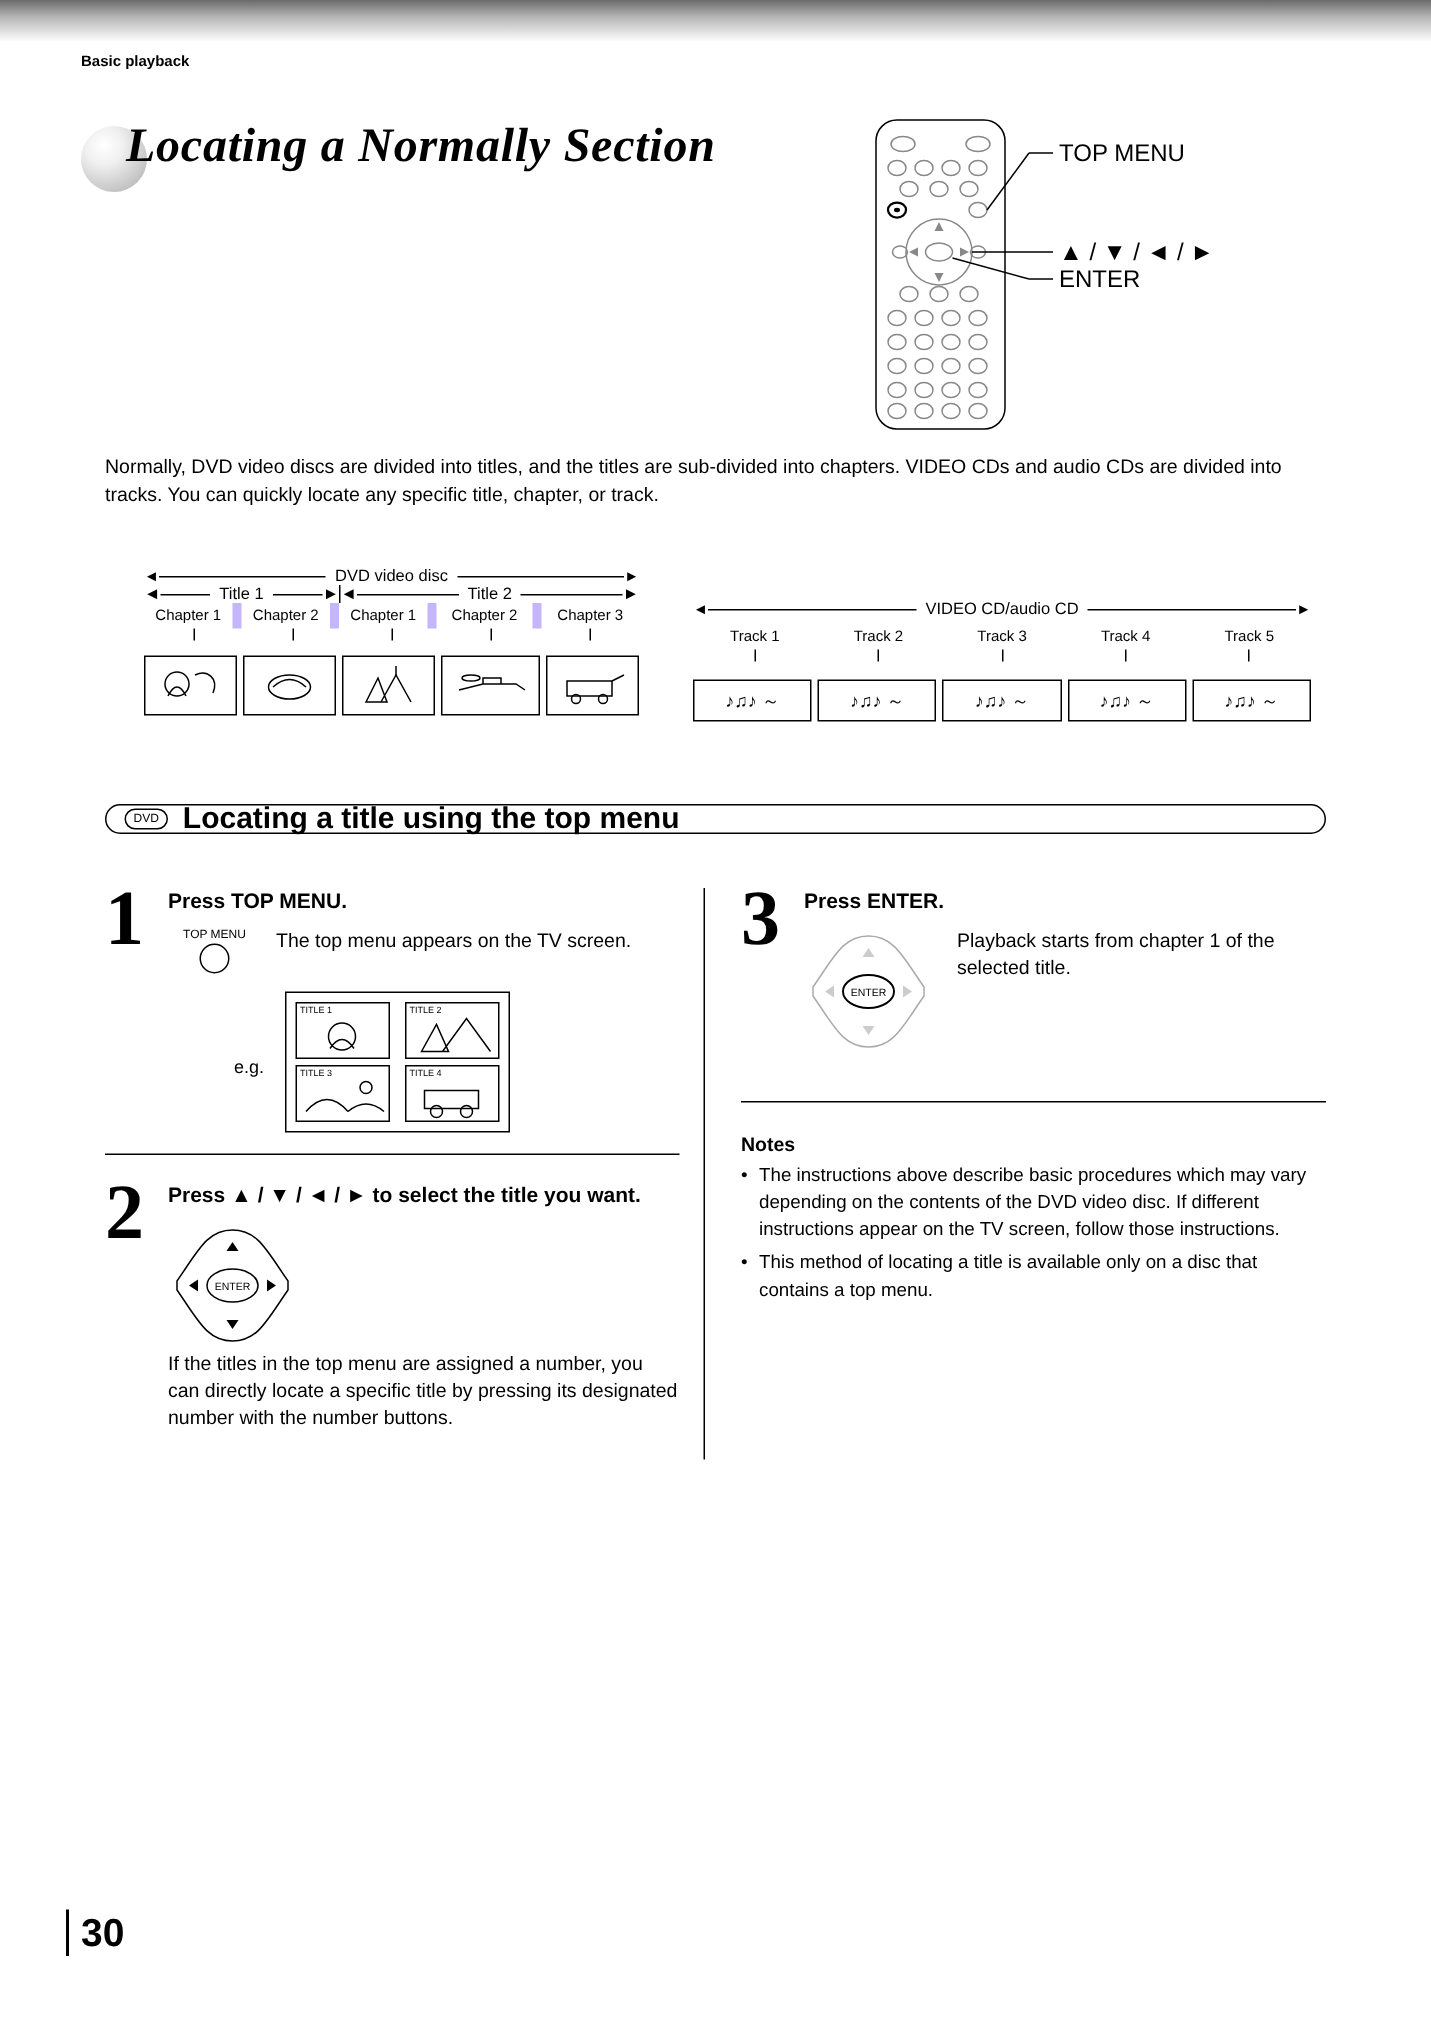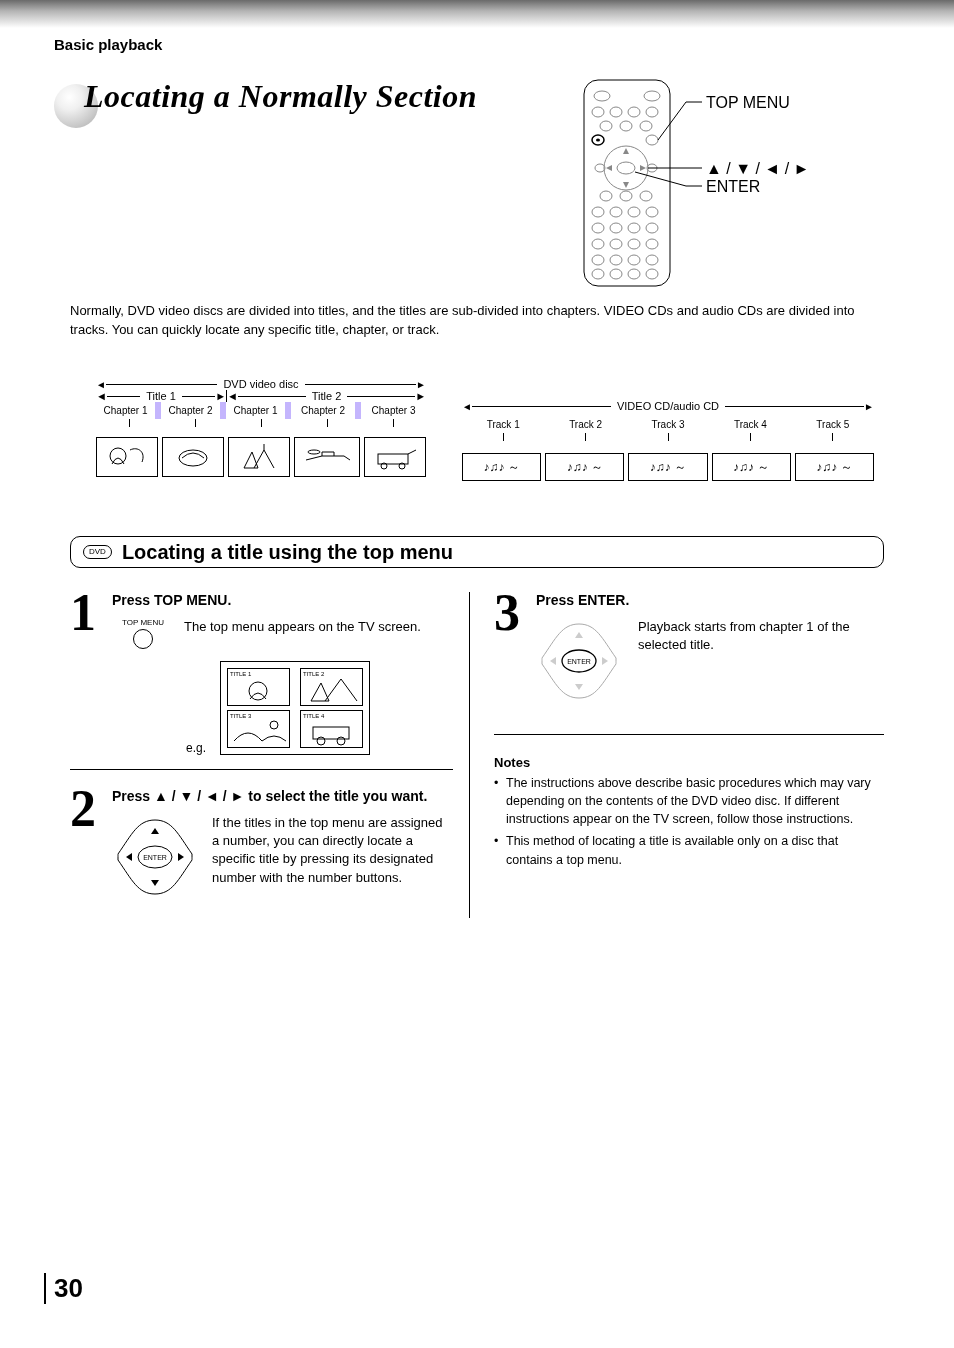--- a/index.html
+++ b/index.html
@@ -1,19 +1,19 @@
 <!DOCTYPE html>
 <html><head>
 <meta charset="utf-8">
 <style>
   * { box-sizing: border-box; margin: 0; padding: 0; }
   html, body { width: 954px; height: 1348px; background: #fff; font-family: Arial, Helvetica, sans-serif; color: #000; }
   .page { position: relative; width: 954px; height: 1348px; padding: 0; }
   .top-gradient { position: absolute; top: 0; left: 0; right: 0; height: 28px; background: linear-gradient(to bottom, #6a6a6a 0%, #b5b5b5 40%, #ffffff 100%); }
-  .breadcrumb { position: absolute; top: 36px; left: 54px; font-size: 15px; font-weight: bold; }
+  .breadcrumb { position: absolute; top: 36px; left: 54px; font-size: 10px; font-weight: bold; }
   .title-row { position: absolute; top: 78px; left: 54px; right: 54px; display: flex; align-items: flex-start; }
   .sphere { width: 44px; height: 44px; border-radius: 50%; background: radial-gradient(circle at 35% 30%, #ffffff 0%, #f0f0f0 30%, #c8c8c8 70%, #a8a8a8 100%); flex: none; margin-top: 6px; }
   .main-title { font-family: "Times New Roman", Times, serif; font-style: italic; font-weight: bold; font-size: 32px; margin-left: -14px; letter-spacing: 0.5px; }
   .intro { position: absolute; top: 302px; left: 70px; right: 70px; font-size: 13px; line-height: 1.45; }
   .diagram-row { position: absolute; top: 378px; left: 96px; right: 80px; display: flex; gap: 36px; }
   .dvd-box { width: 330px; }
   .title-row2 { display:flex; font-size:11px; }
   .title-row2 .seg { display:flex; align-items:center; justify-content:center; }
   .title-row2 .seg.t1 { width:130px; }
   .title-row2 .seg.t2 { flex:1; }
@@ -25,41 +25,41 @@
   .chapter-row .c1 { width:65px; } .chapter-row .c2 { width:65px; }
   .chapter-row .c3 { width:65px; } .chapter-row .c4 { width:70px; } .chapter-row .c5 { width:65px; }
   .thumbs { display:flex; gap:4px; margin-top:10px; }
   .thumb { border:1px solid #000; height:40px; display:flex; align-items:center; justify-content:center; }
   .thumb.w1{width:62px;} .thumb.w2{width:62px;} .thumb.w3{width:62px;} .thumb.w4{width:66px;} .thumb.w5{width:62px;}
   .cd-box { flex:1; margin-top:22px; }
   .track-row { display:flex; font-size:10px; text-align:center; margin-top:4px; }
   .track-row .tc { flex:1; padding:3px 0; }
   .track-thumbs { display:flex; gap:4px; margin-top:12px; }
   .track-thumbs .tt { flex:1; height:28px; border:1px solid #000; display:flex; align-items:center; justify-content:center; font-size:12px; }
-  .section-bar { position: absolute; top: 536px; left: 70px; right: 70px; height: 32px; border:1px solid #000; border-radius: 10px; display:flex; align-items:center; padding-left:12px; gap:10px; }
+  .section-bar { position: absolute; top: 536px; left: 70px; right: 70px; height: 20px; border:1px solid #000; border-radius: 10px; display:flex; align-items:center; padding-left:12px; gap:10px; }
   .dvd-pill { border:1px solid #000; border-radius:10px; font-size:8px; padding:0 5px; line-height:12px; }
   .section-title { font-size:20px; font-weight:bold; }
   .steps-area { position:absolute; top:592px; left:70px; right:70px; display:flex; gap:24px; }
   .left-col { width:400px; border-right:1px solid #000; padding-right:16px; position:relative; }
   .right-col { flex:1; }
   .step { display:flex; gap:8px; margin-bottom:18px; }
   .bignum { font-family: "Times New Roman", serif; font-size:52px; font-weight:bold; line-height:0.8; width:34px; flex:none; }
   .step-body { flex:1; font-size:13px; }
   .step-head { font-weight:bold; margin-bottom:10px; font-size:14px; }
   .small-label { font-size:8px; text-align:center; }
   .topmenu-block { display:flex; align-items:flex-start; gap:16px; margin-left:6px; }
   .topmenu-btn { display:flex; flex-direction:column; align-items:center; width:50px; }
   .circle-btn { width:20px; height:20px; border:1.2px solid #000; border-radius:50%; margin-top:2px; }
   .desc { font-size:13px; line-height:1.4; }
-  .eg-row { display:flex; align-items:flex-end; gap:14px; margin-top:12px; margin-left:74px; }
+  .eg-row { display:flex; align-items:center; gap:14px; margin-top:12px; margin-left:44px; }
   .eg-label { font-size:12px; padding-top:6px; }
   .eg-grid { border:1px solid #000; padding:6px; display:grid; grid-template-columns:1fr 1fr; gap:4px 10px; width:150px; background:#fff; }
   .eg-cell { border:1px solid #000; height:38px; position:relative; }
   .eg-cell .tlabel { position:absolute; top:2px; left:2px; font-size:6px; }
-  .dpad-wrap { display:flex; align-items:flex-start; gap:14px; margin-top:6px; }
+  .dpad-wrap { display:flex; align-items:flex-start; margin-top:6px;flex-direction:column; }
   .dpad { position:relative; width:86px; height:86px; flex:none; }
   .dpad svg { width:86px; height:86px; }
   .notes-head { font-weight:bold; font-size:13px; margin-top:20px; margin-bottom:4px; }
   .notes-list { list-style:none; font-size:12.5px; line-height:1.45; }
   .notes-list li { position:relative; padding-left:12px; margin-bottom:4px; }
   .notes-list li::before { content:"•"; position:absolute; left:0; top:0; }
   .right-steps-box { border-bottom:1px solid #000; padding-bottom:12px; }
   .left-col .step:first-child { border-bottom:1px solid #000; padding-bottom:14px; }
   .pagenum { position:absolute; left:44px; bottom:44px; font-size:26px; font-weight:bold; border-left:2px solid #000; padding-left:8px; }
   .remote-box { position:absolute; top:74px; right:84px; width:296px; height:216px; }

